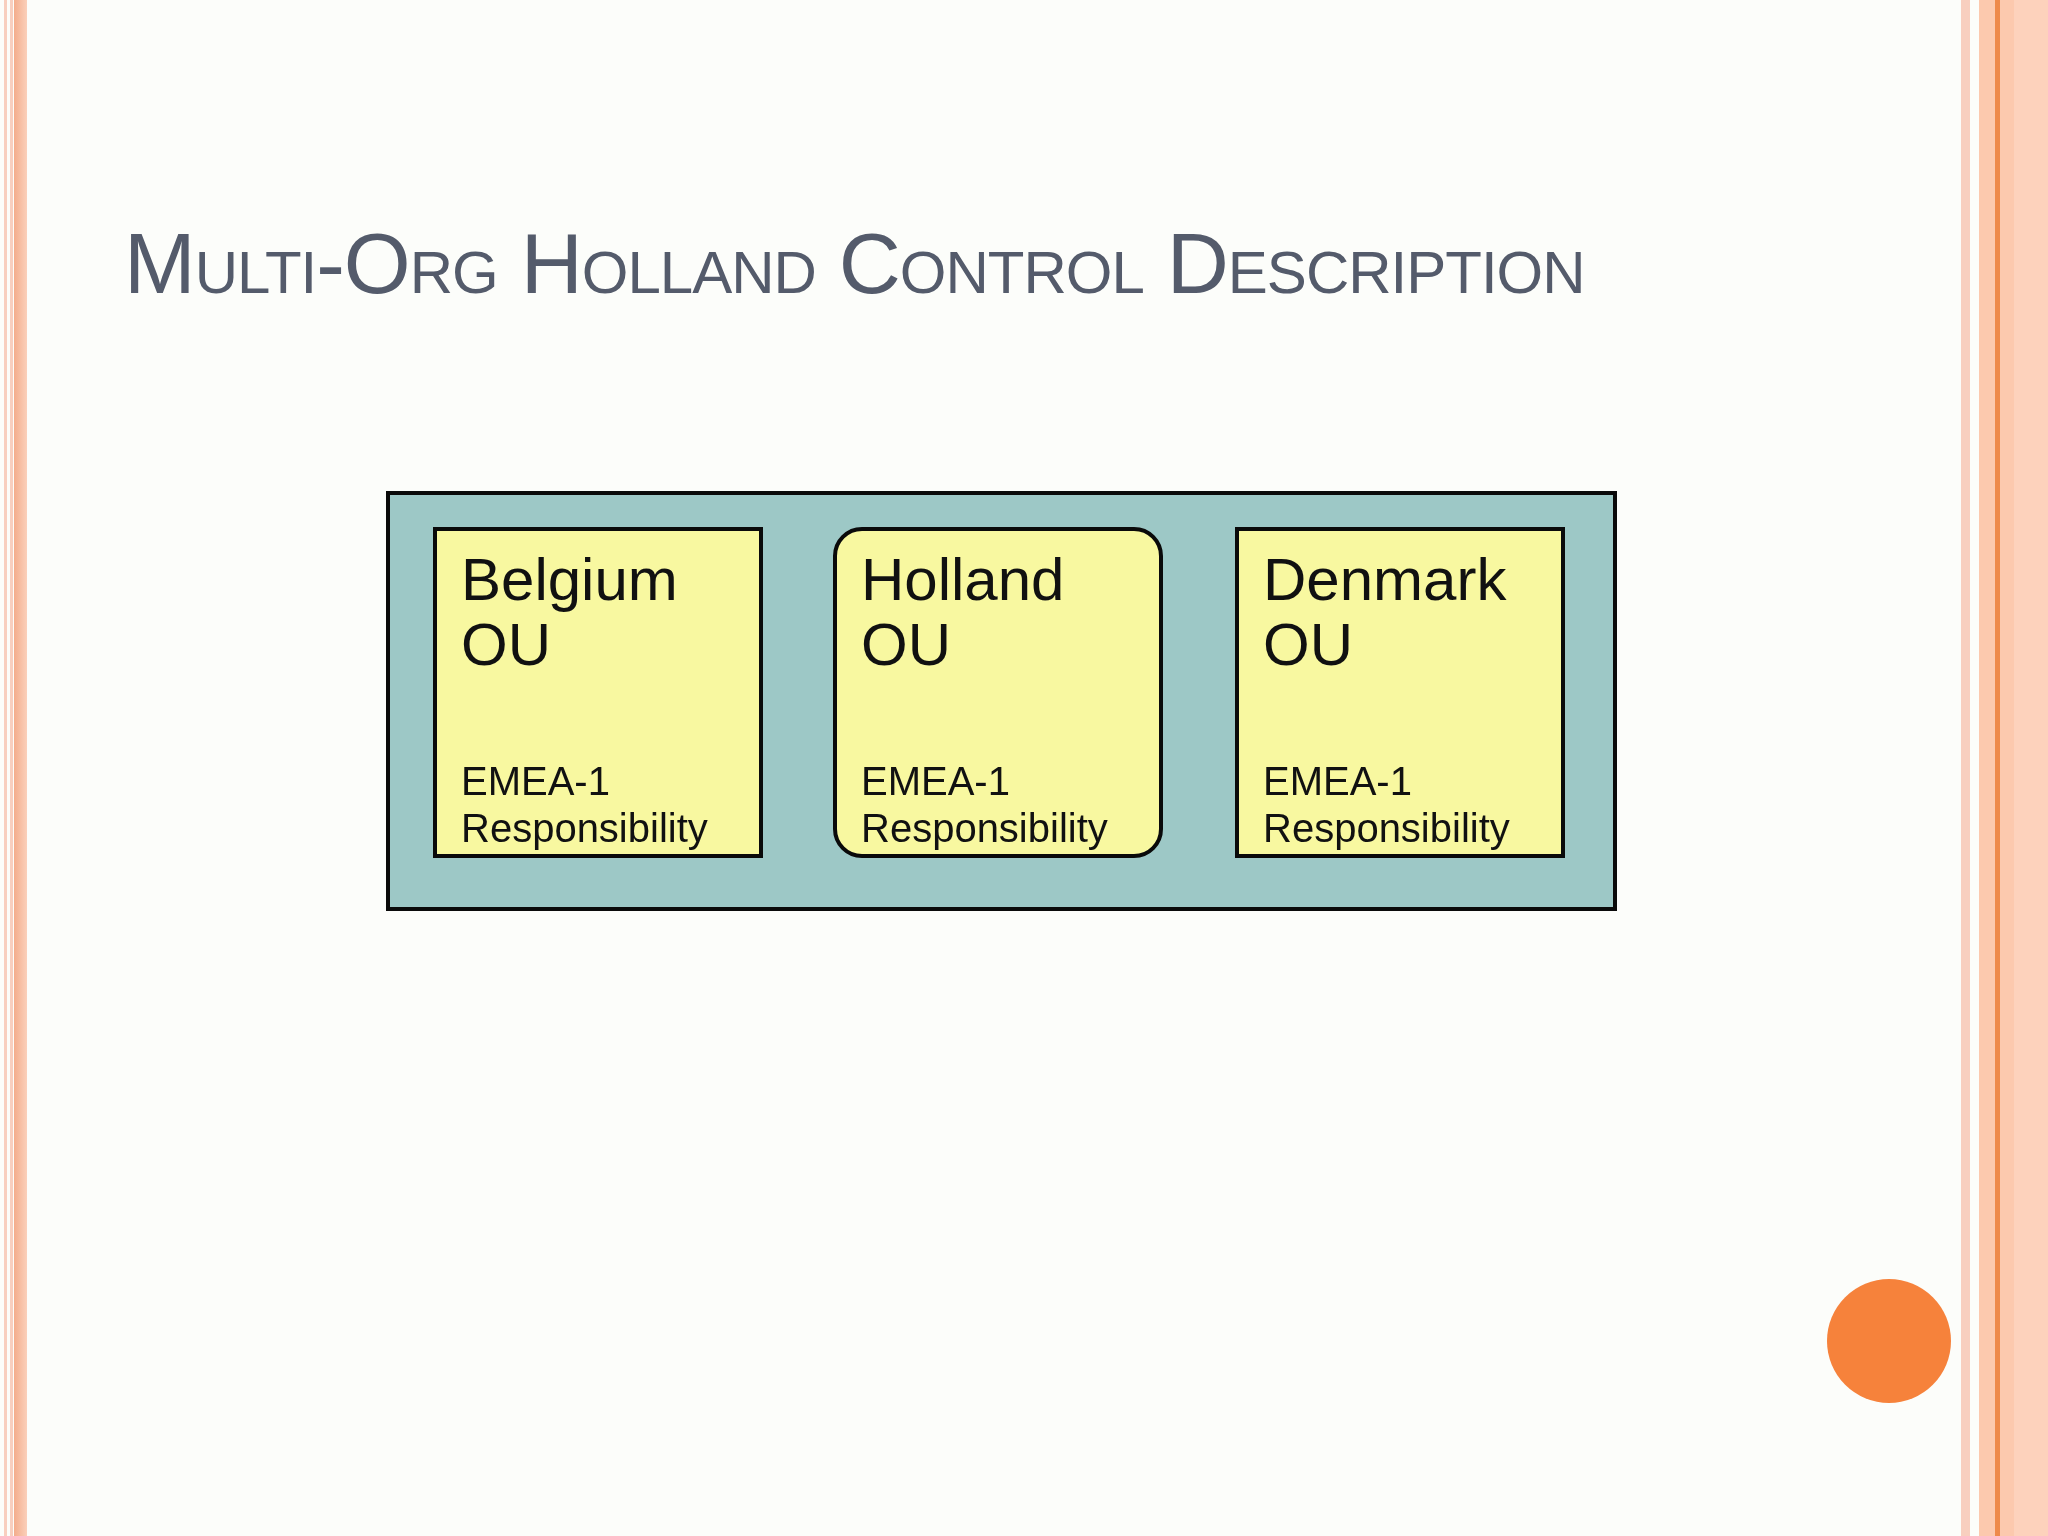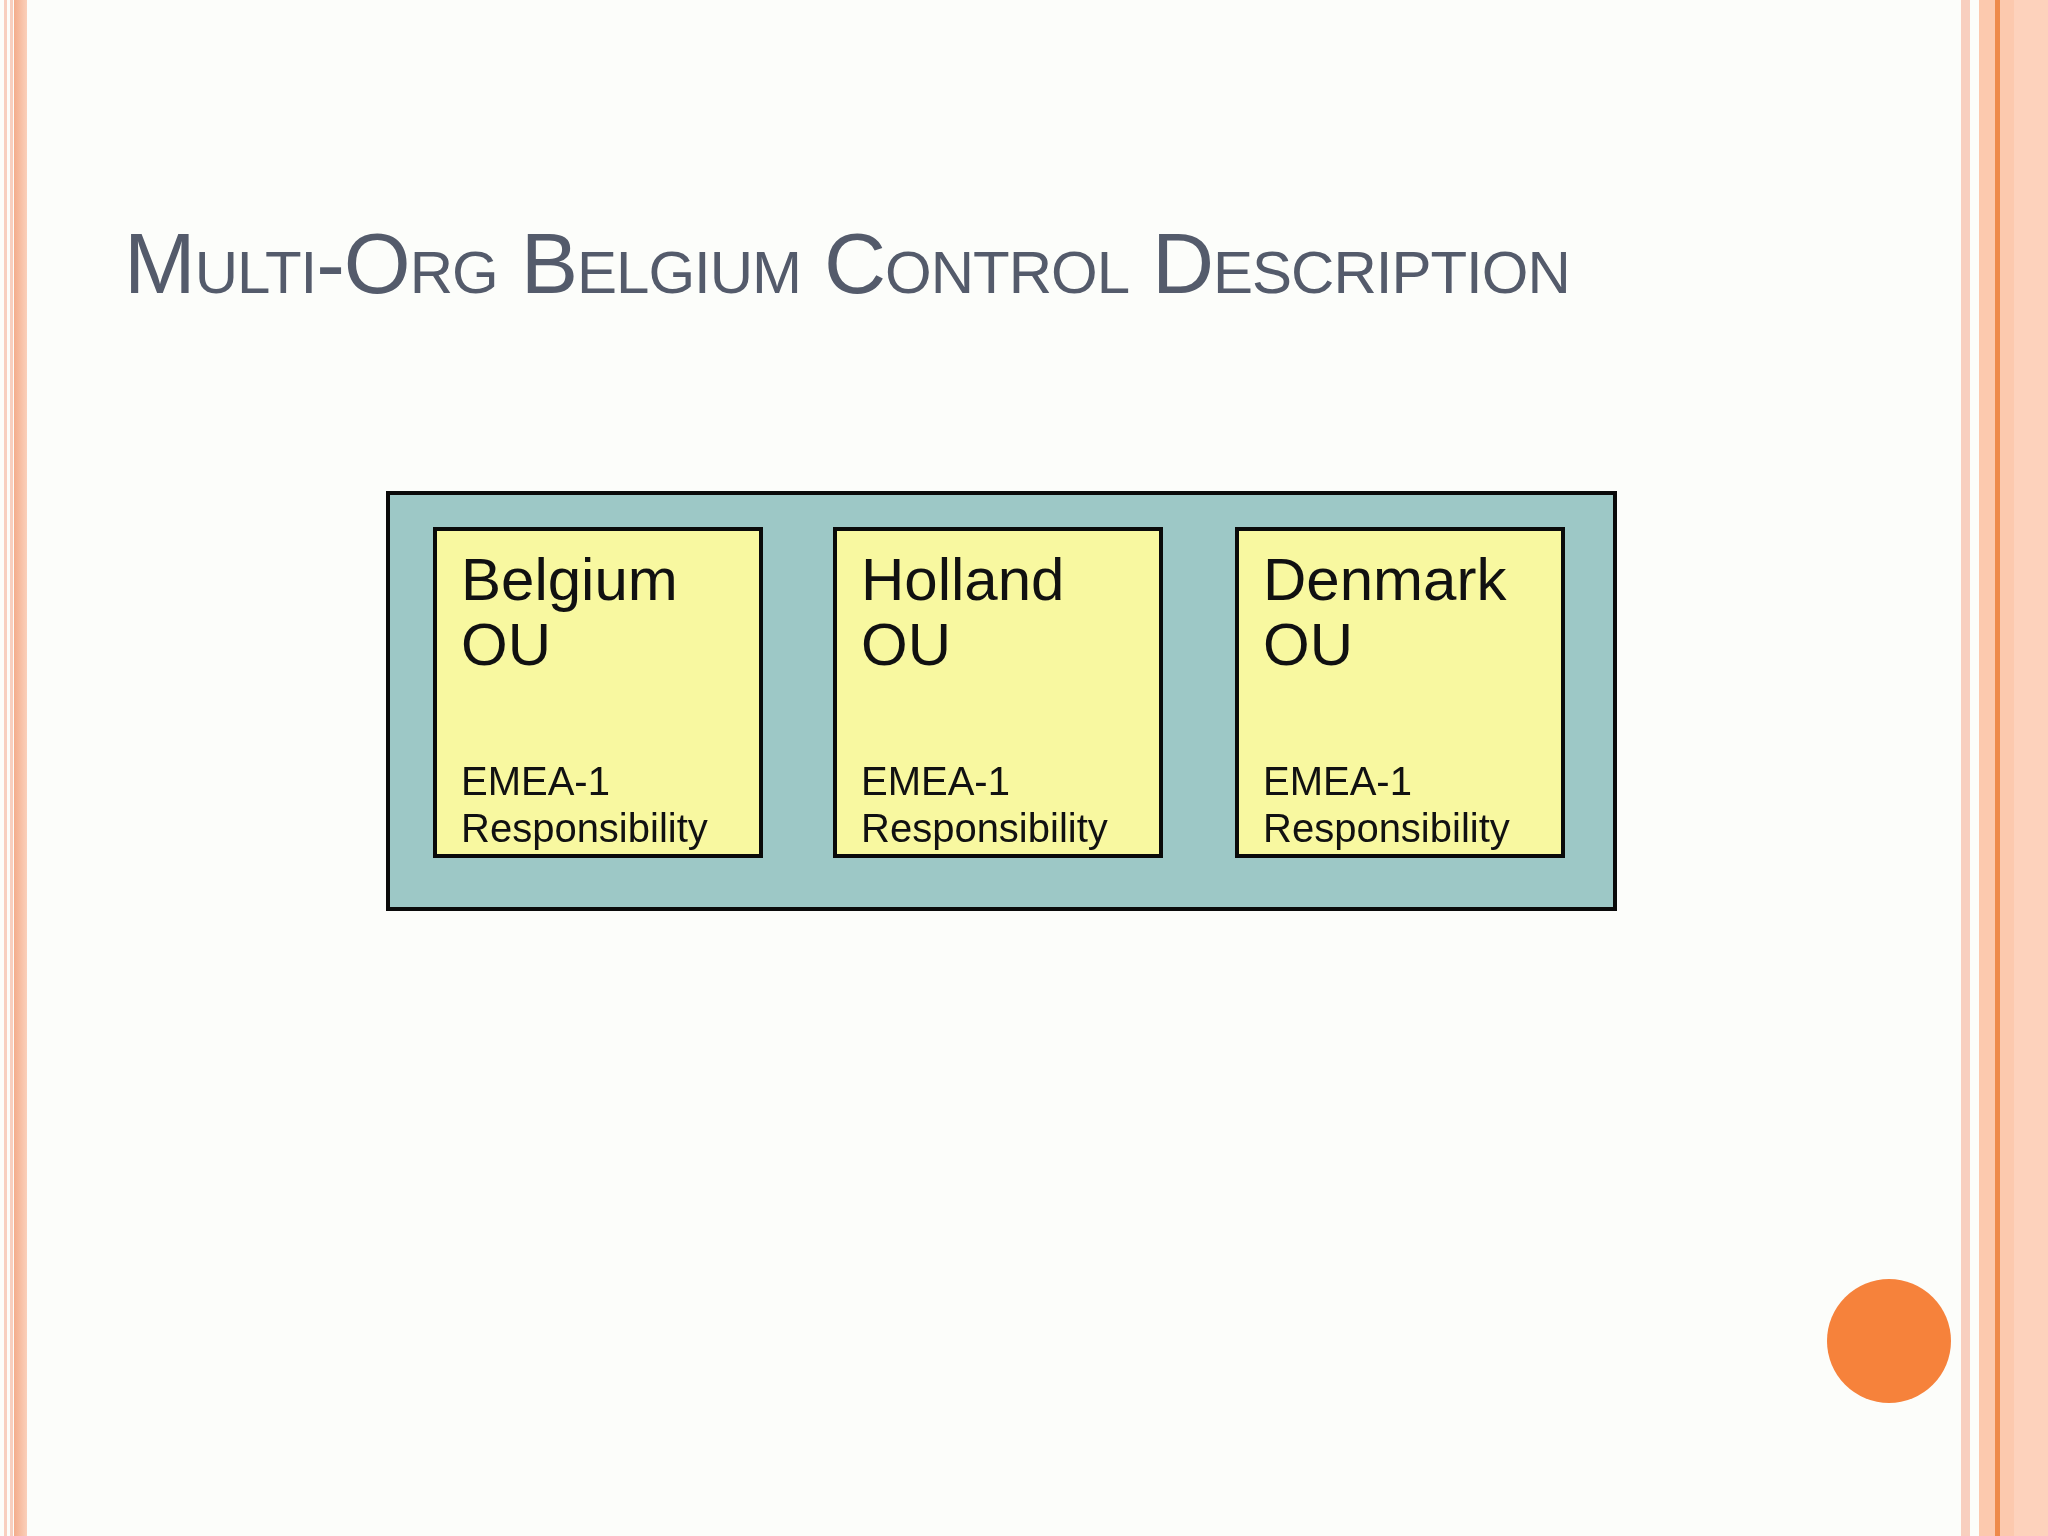--- a/index.html
+++ b/index.html
@@ -61,21 +61,21 @@
     border:4px solid var(--box-border);
   }
   .org-box{
     position:absolute;top:32px;width:330px;height:331px;
     background:var(--yellow);
     border:4px solid var(--box-border);
     padding:16px 18px 0 24px;
     color:var(--box-text);
   }
   .org-box.b0{left:43px;}
-  .org-box.b1{left:443px;}
+  .org-box.b1{left:443px;border-radius:29px;}
   .org-box.b2{left:845px;}
   .org-name,.org-unit{font-size:60px;line-height:65px;}
   .org-resp{margin-top:81px;font-size:40px;line-height:47px;}
 
   .caption{
     position:absolute;left:458px;top:972px;
     font-size:46px;line-height:57px;
     color:var(--caption-color);
     white-space:pre-line;
   }
@@ -95,21 +95,21 @@
     <div class="s1"></div>
     <div class="s2"></div>
     <div class="band"></div>
   </div>
 
   <div class="edge edge-right">
     <div class="s3"></div>
     <div class="band"></div>
   </div>
 
-  <h1 class="title">Multi-Org Belgium Control Description</h1>
+  <h1 class="title">Multi-Org Holland Control Description</h1>
 
   <div class="org-container">
 
     <div class="org-box b0">
       <div class="org-name">Belgium</div>
       <div class="org-unit">OU</div>
       <div class="org-resp">
         <div>EMEA-1</div>
         <div>Responsibility</div>
       </div>

